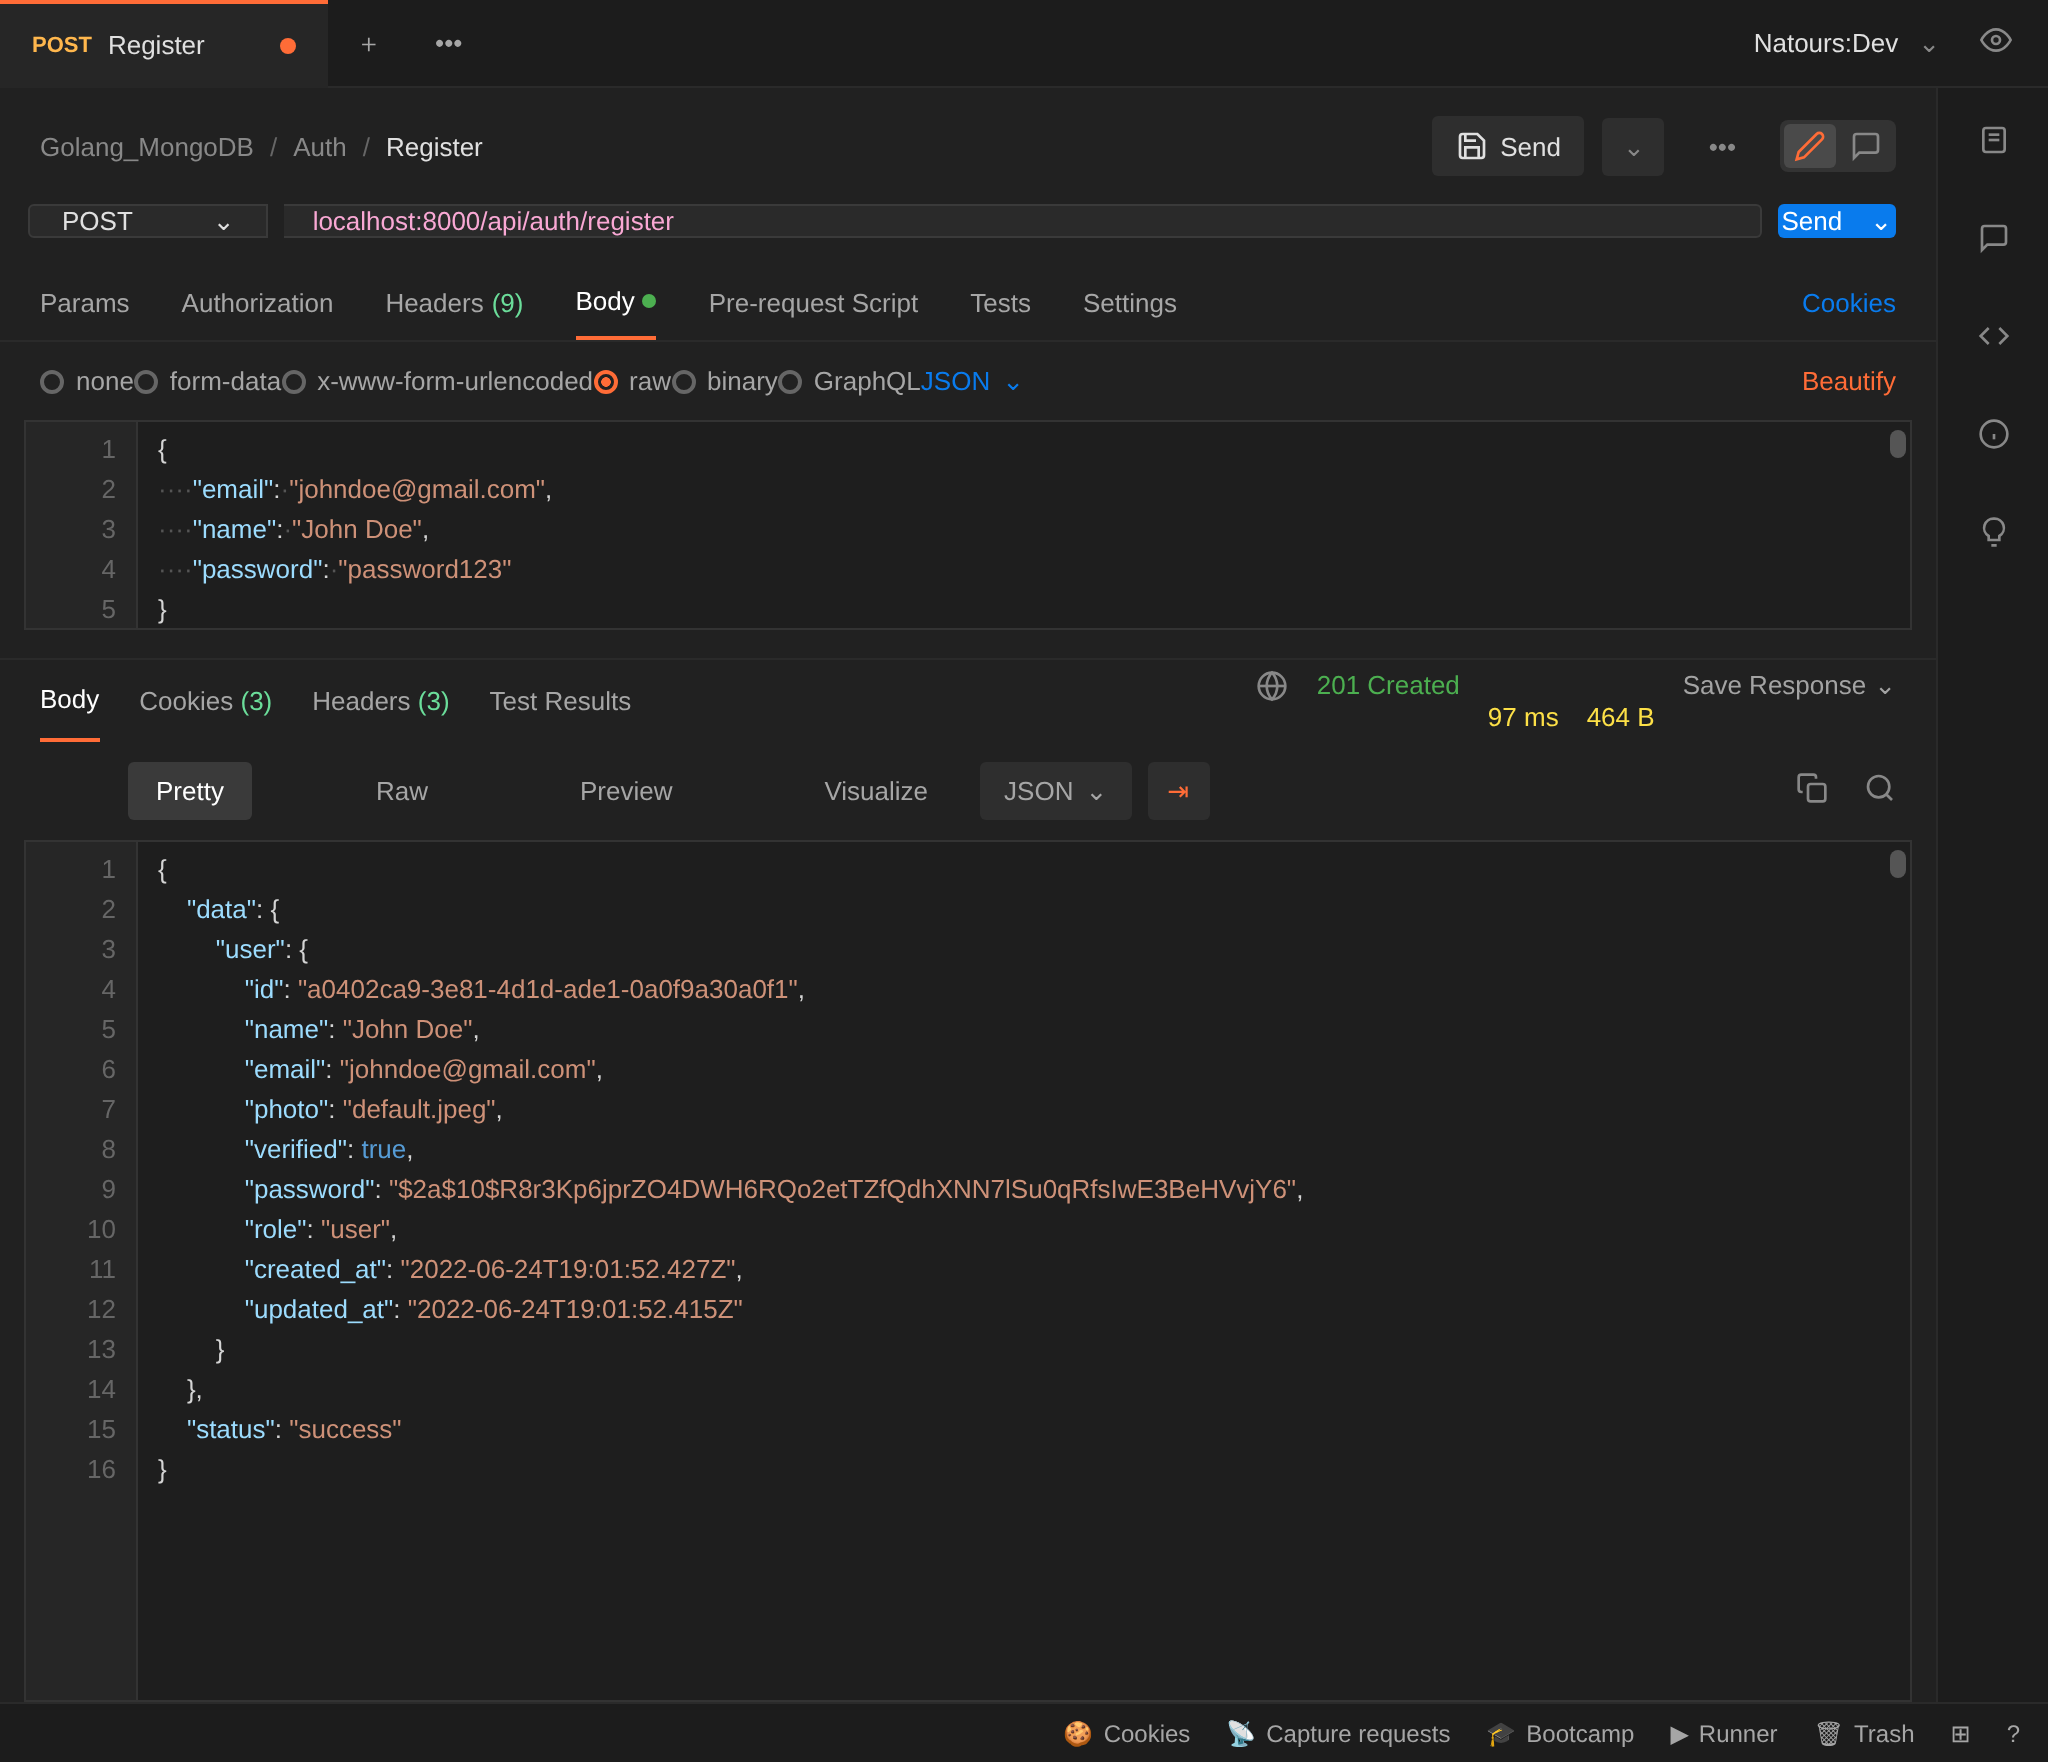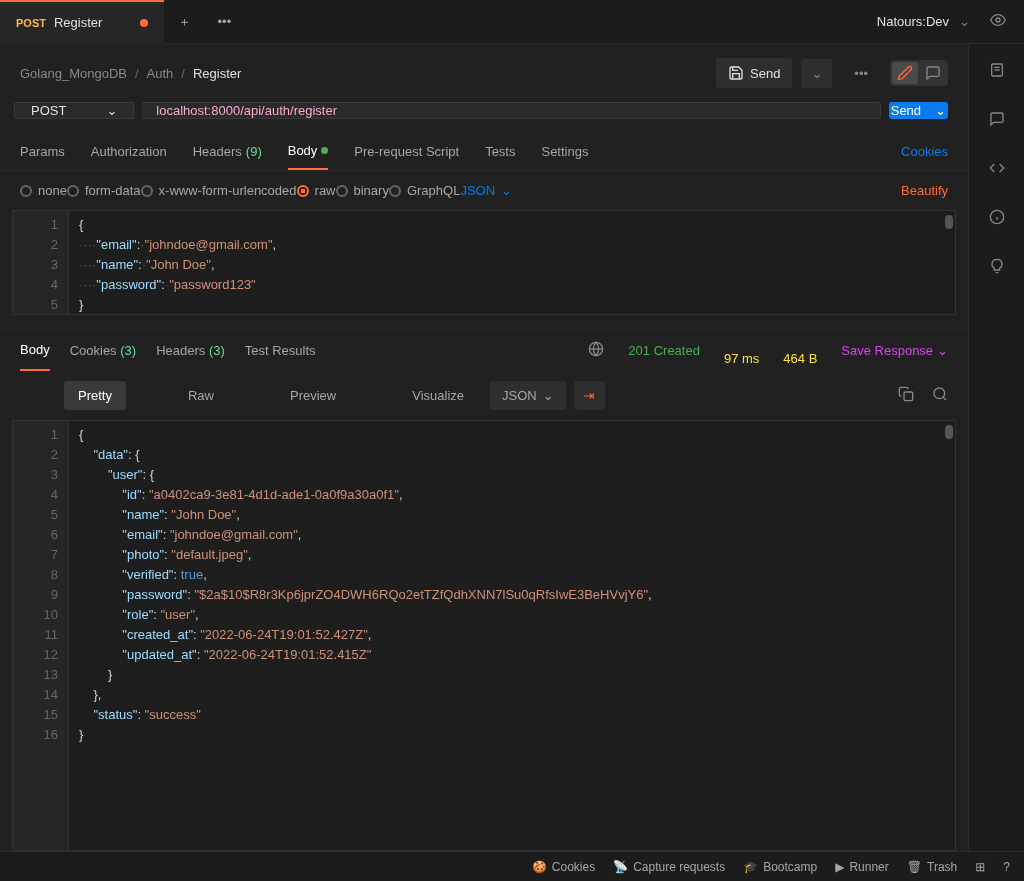--- a/index.html
+++ b/index.html
@@ -49,24 +49,24 @@
 .code .k { color:#9cdcfe; }
 .code .s { color:#ce9178; }
 .code .p { color:#d4d4d4; }
 .code .b { color:#569cd6; }
 .code .i { color:#555; }
 .req-editor { height:105px; }
 .resp-editor { flex:1; min-height:320px; }
 .resp-tabs { display:flex; align-items:center; padding:0 20px; gap:20px; border-top:1px solid #2a2a2a; margin-top:14px; }
 .resp-tab { padding:12px 0; color:#a6a6a6; cursor:pointer; }
 .resp-tab.active { color:#fff; border-bottom:2px solid #ff6c37; }
-.status-grp { margin-left:auto; display:flex; align-items:center; gap:24px; }
+.status-grp { margin-left:auto; display:flex; align-items:flex-start; gap:14px; }
 .status-code { color:#4caf50; }
 .status-meta { color:#fde047;margin-top:16px; }
-.save-resp { color:#d946ef; cursor:pointer; display:flex; gap:4px; }
+.save-resp { color:#a3a3a3; cursor:pointer; display:flex; gap:4px; }
 .view-row { display:flex; align-items:center; gap:4px; padding:10px 20px; }
 .view-btn { padding:7px 14px; border-radius:3px; cursor:pointer; color:#a6a6a6;margin-left:44px; }
 .view-btn.active { background:#3a3a3a; color:#fff; }
 .format-sel { display:flex; align-items:center; gap:6px; background:#2e2e2e; padding:7px 12px; border-radius:3px; margin-left:8px; cursor:pointer; }
 .wrap-btn { background:#2e2e2e; padding:7px 10px; border-radius:3px; margin-left:4px; cursor:pointer; color:#ff6c37; }
 .resp-icons { margin-left:auto; display:flex; gap:18px; color:#888; }
 .footer { position:absolute; left:0; right:0; bottom:0; height:30px; background:#1c1c1c; border-top:1px solid #2a2a2a; display:flex; align-items:center; justify-content:flex-end; gap:18px; padding:0 14px; color:#a6a6a6; font-size:12px; }
 .footer .fi { display:flex; align-items:center; gap:5px; cursor:pointer; }
 .scrollbar-thumb { position:absolute; right:2px; width:8px; background:#555; border-radius:4px; }
 svg { width:16px; height:16px; }

